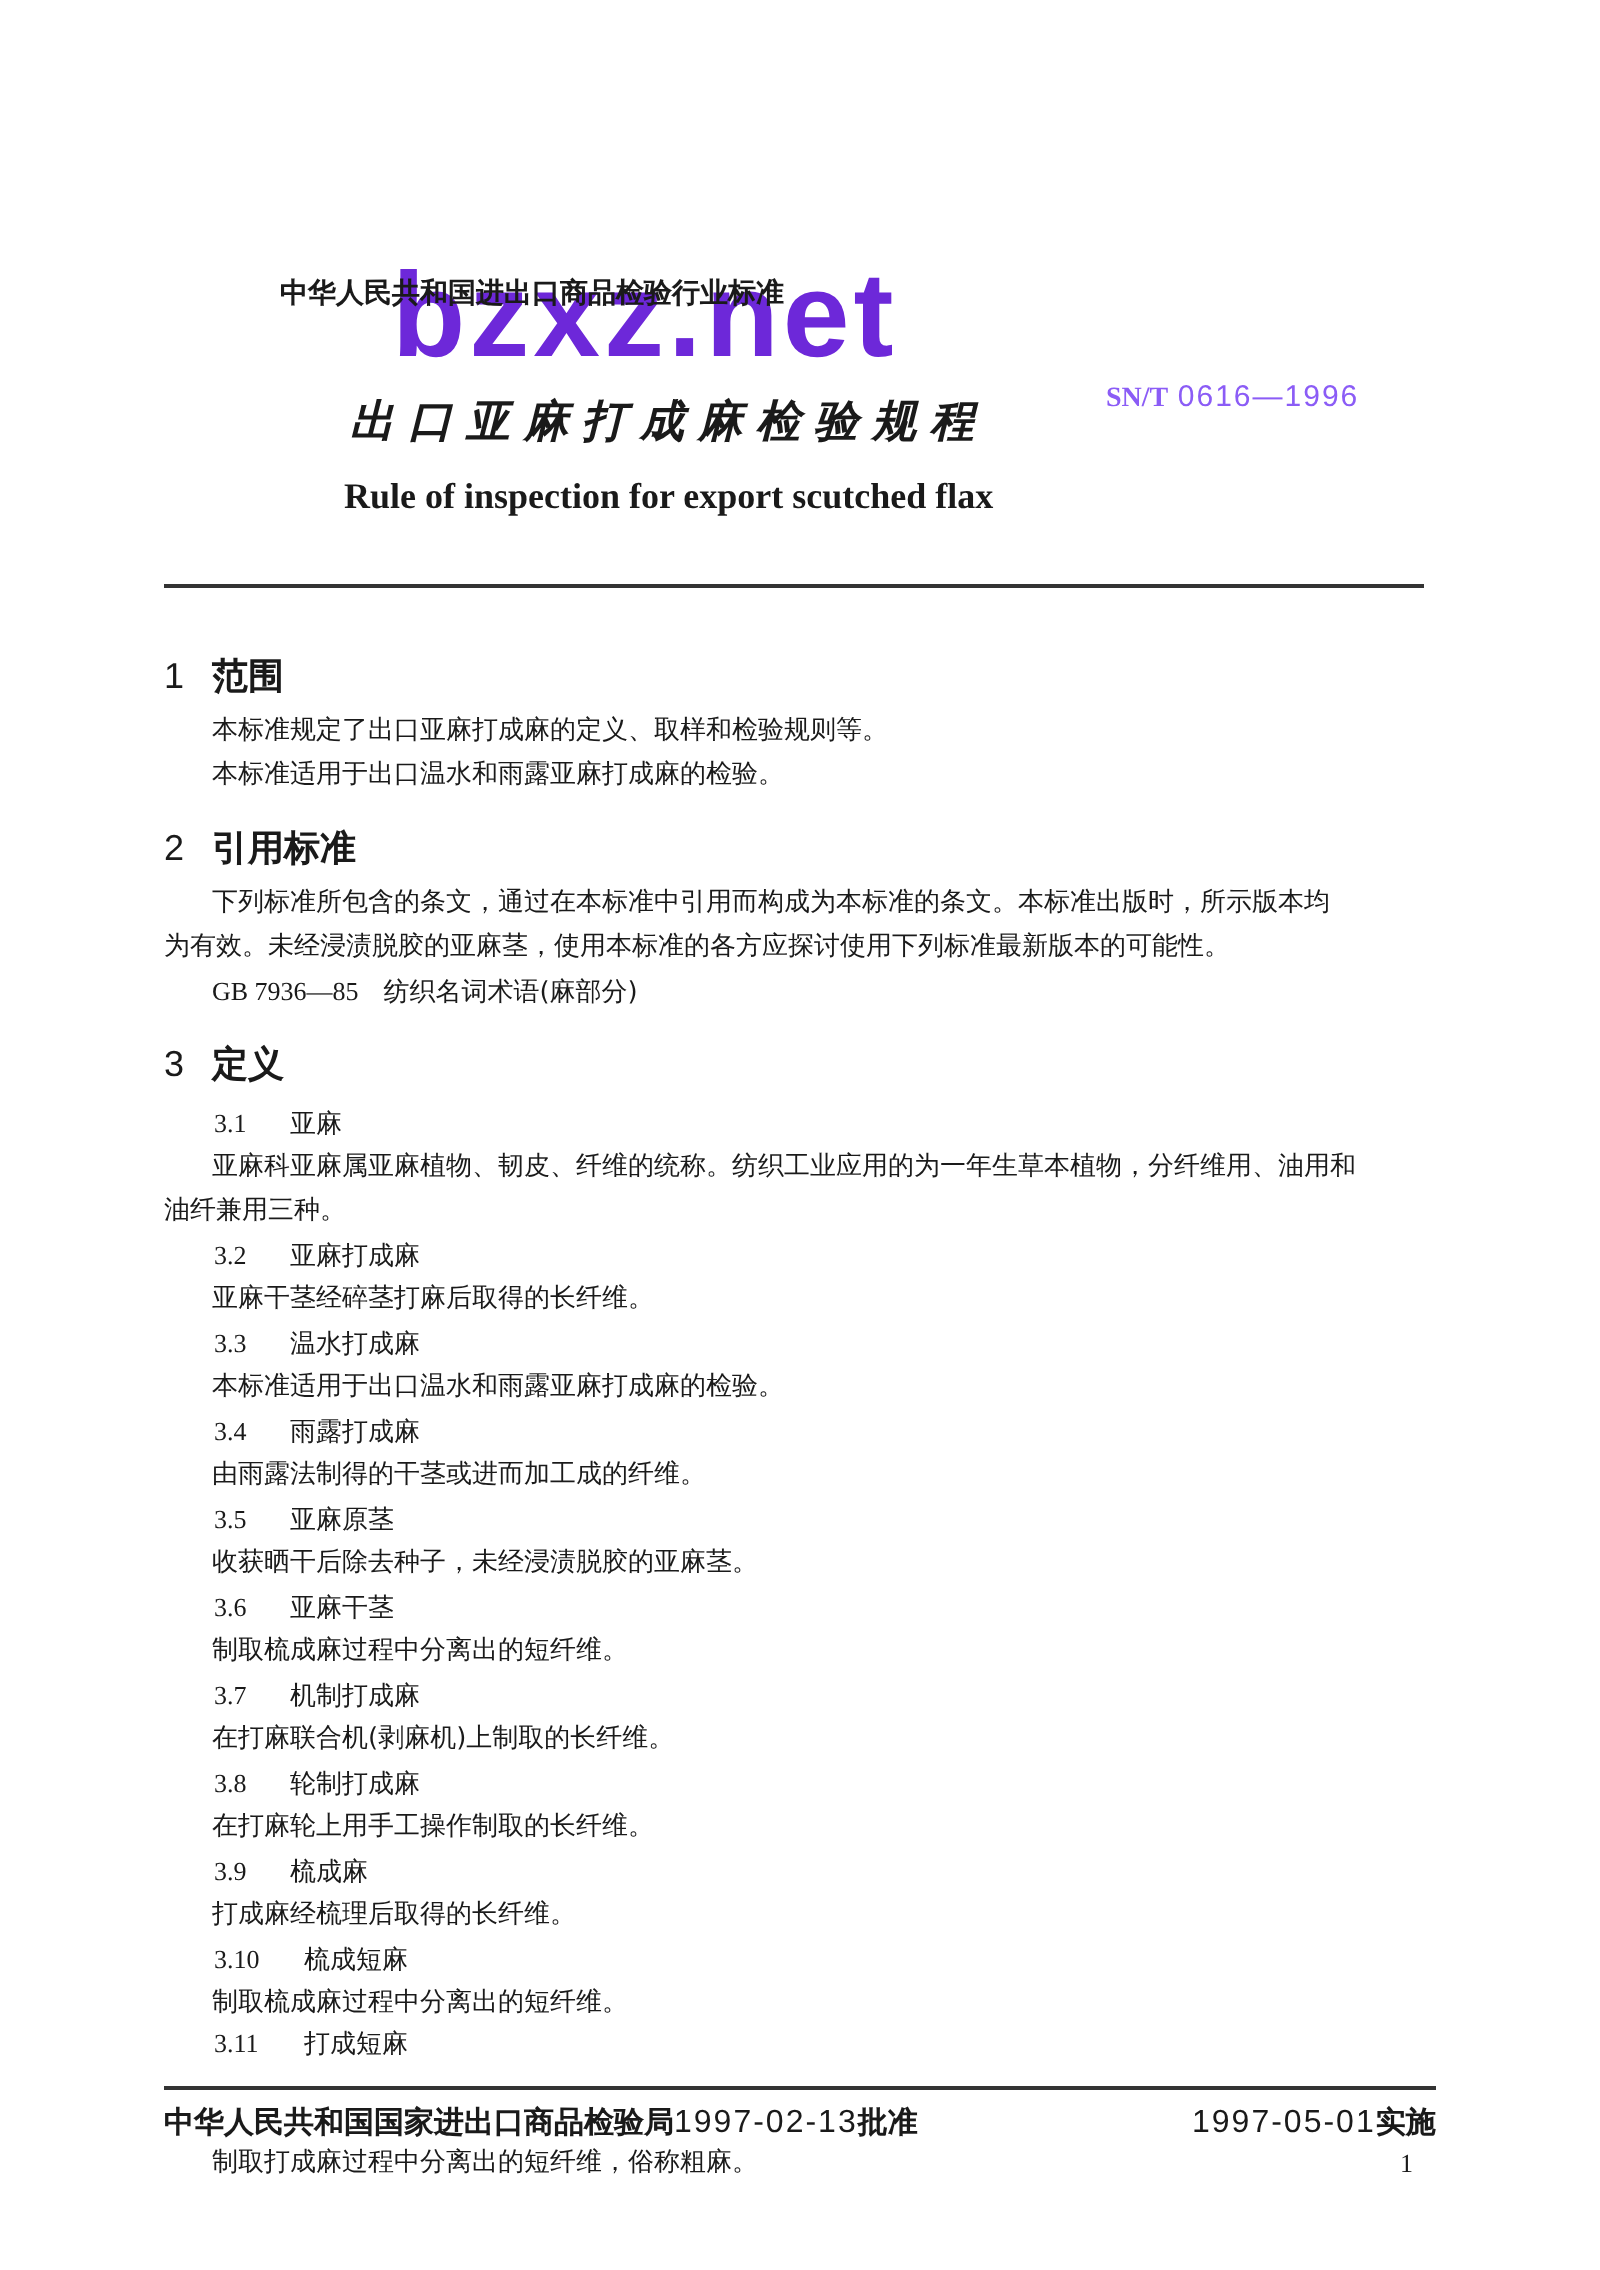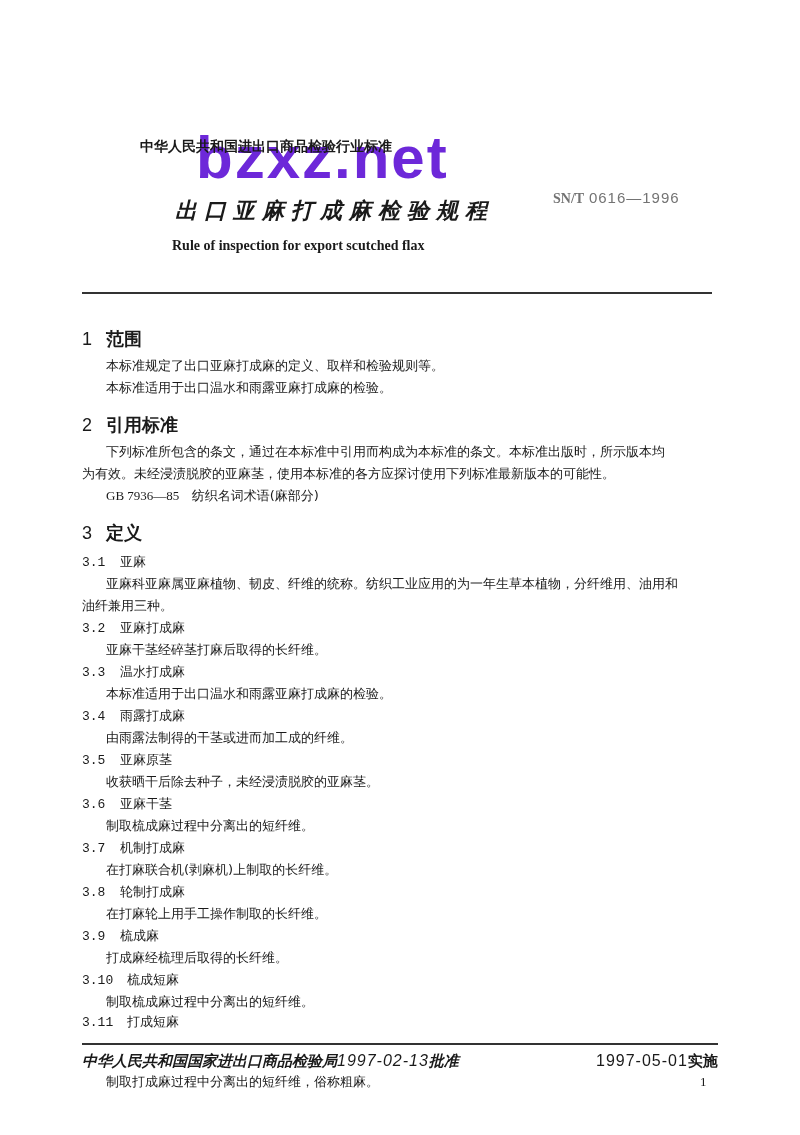--- a/index.html
+++ b/index.html
@@ -17,50 +17,50 @@
       position: absolute; left: 140px; top: 138px;
       font-size: 14px; font-weight: bold; letter-spacing: 0px; z-index: 1;
       font-family: Liberation Sans, sans-serif;
     }
     .hdr-title {
       position: absolute; left: 175px; top: 196px;
       font-size: 22px; font-weight: bold; letter-spacing: 7px; z-index: 1; font-style: italic;
     }
     .hdr-code {
       position: absolute; left: 553px; top: 189px;
-      font-size: 15px; z-index: 1; color: #737373;
+      font-size: 15px; z-index: 1; color: #8b5cf6;
     }
     .hdr-code .sn { font-family: "Liberation Serif", serif; font-weight: bold; font-size: 14px; }
     .hdr-code .num { font-family: "Liberation Sans", sans-serif; letter-spacing: 1px; }
     .hdr-en {
       position: absolute; left: 172px; top: 238px;
-      font-family: "Liberation Serif", serif; font-weight: bold; font-size: 14px; z-index: 1;
+      font-family: "Liberation Serif", serif; font-weight: bold; font-size: 18px; z-index: 1;
     }
 
     .rule-top { position: absolute; left: 82px; top: 292px; width: 630px; height: 2px; background: #333; }
     .rule-bottom { position: absolute; left: 82px; top: 1043px; width: 636px; height: 2px; background: #333; }
 
     .content { position: absolute; left: 82px; top: 0; width: 640px; font-size: 13px; line-height: 1.5; z-index: 1; }
 
     .h1 { position: absolute; left: 0; font-size: 18px; font-weight: bold; white-space: nowrap; }
     .h1 .num { display: inline-block; width: 24px; font-family: "Liberation Sans", sans-serif; font-weight: normal; }
 
     .p { position: absolute; white-space: nowrap; font-size: 13px; text-align: right; }
     .indent { left: 24px; }
     .noindent { left: 0; }
 
     .h2 { position: absolute; left: 0; white-space: nowrap; font-size: 13px; }
-    .h2 .num { display: inline-block; width: 38px; font-family: Liberation Mono, monospace; }
+    .h2 .num { display: inline-block; width: 38px; font-family: Liberation Serif, serif; margin-left: 25px; }
     .h2 .num.wide { width: 45px; }
 
     .serif { font-family: "Liberation Serif", serif; }
 
     .footer-left {
       position: absolute; left: 82px; top: 1052px;
-      font-size: 15px; font-weight: bold; white-space: nowrap; z-index: 1; font-style: italic;
+      font-size: 15px; font-weight: bold; white-space: nowrap; z-index: 1;
     }
     .footer-left .date, .footer-right .date { font-family: "Liberation Sans", sans-serif; font-weight: normal; letter-spacing: 1px; font-size: 16px; }
     .footer-right {
       position: absolute; left: 596px; top: 1052px;
       font-size: 15px; font-weight: bold; white-space: nowrap; z-index: 1;
     }
     .page-num {
       position: absolute; left: 700px; top: 1074px;
       font-family: "Liberation Serif", serif; font-size: 13px; z-index: 1;
     }

